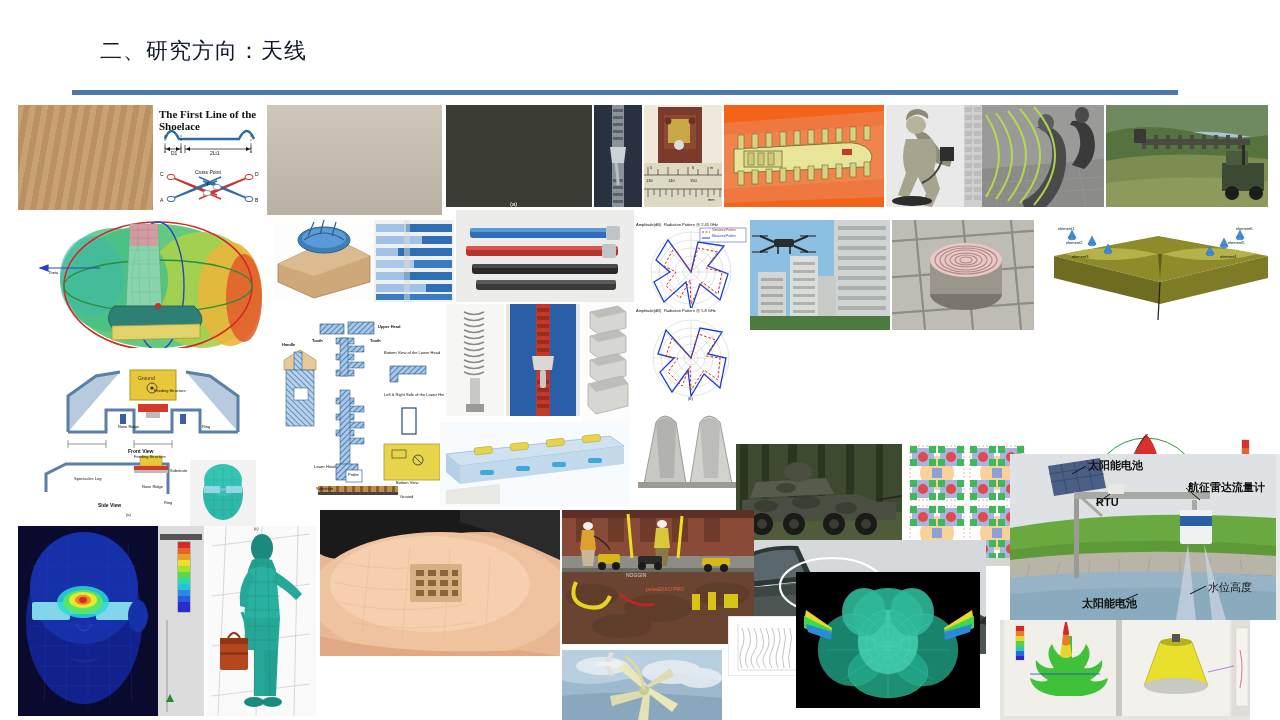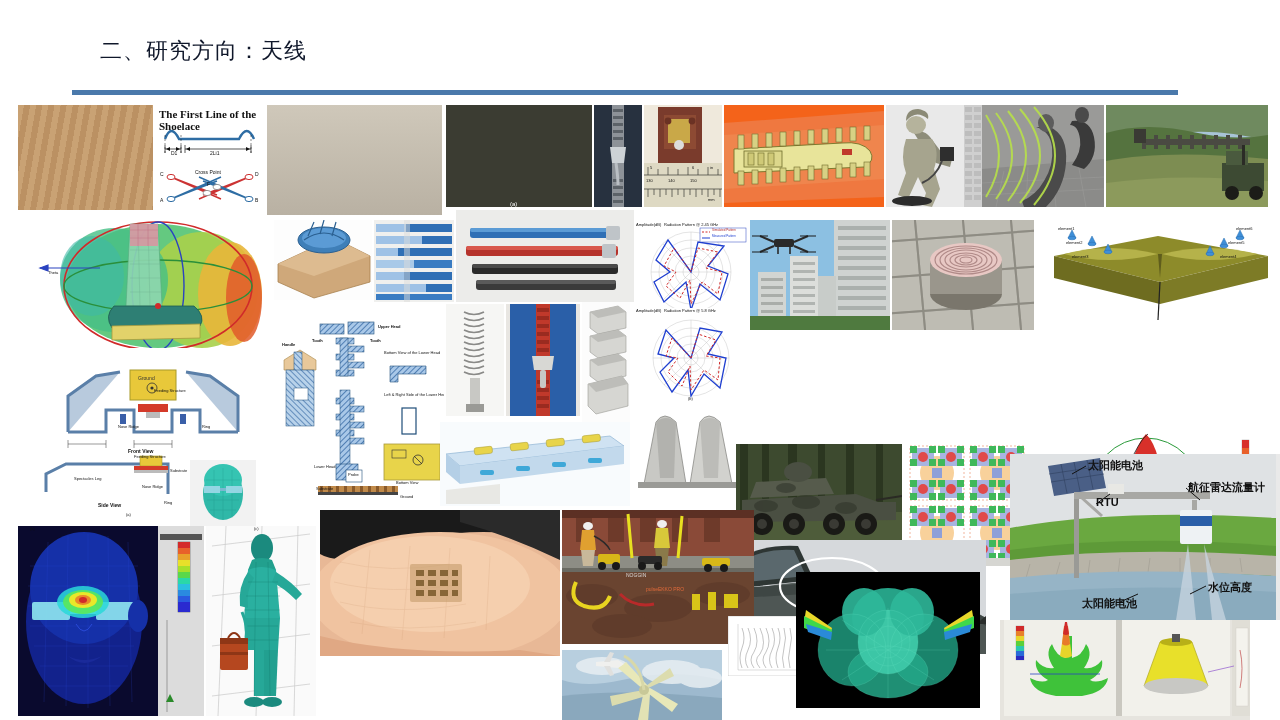--- a/index.html
+++ b/index.html
@@ -1323,21 +1323,21 @@
         <rect x="98" y="30" width="16" height="10" fill="#e8e8e4"></rect>
         <rect x="182" y="46" width="5" height="16" fill="#a8a8a4"></rect>
         <rect x="170" y="56" width="32" height="34" rx="2" fill="#eef2f4"></rect>
         <rect x="170" y="62" width="32" height="10" fill="#2a5fa8"></rect>
         <path d="M178 90 L166 166 L186 166 Z" fill="#c8d6e0" opacity="0.75"></path>
         <path d="M194 90 L202 166 L216 166 Z" fill="#c8d6e0" opacity="0.75"></path>
       </svg>
       <div class="lbl" style="left:78px;top:4px;font-size:11px;font-weight:bold;color:#111;">太阳能电池</div>
       <div class="lbl" style="left:86px;top:42px;font-size:11px;font-weight:bold;color:#111;">RTU</div>
       <div class="lbl" style="left:178px;top:26px;font-size:11px;font-weight:bold;color:#111;">航征雷达流量计</div>
-      <div class="lbl" style="left:198px;top:126px;font-size:11px;font-weight:bold;color:#111;">水位高度</div>
+      <div class="lbl" style="left:198px;top:126px;font-size:11px;font-weight:normal;color:#111;">水位高度</div>
       <div class="lbl" style="left:72px;top:142px;font-size:11px;font-weight:bold;color:#111;">太阳能电池</div>
       <svg width="266" height="166" viewBox="0 0 266 166" style="position:absolute;left:0;top:0;pointer-events:none;">
         <g stroke="#111" stroke-width="1" fill="none">
           <path d="M76 12 L62 20"></path>
             <path d="M86 50 L100 40"></path>
           <path d="M176 34 L190 46"></path>
             <path d="M196 132 L180 140"></path>
           <path d="M110 148 L128 140"></path>
         </g>
       </svg>

